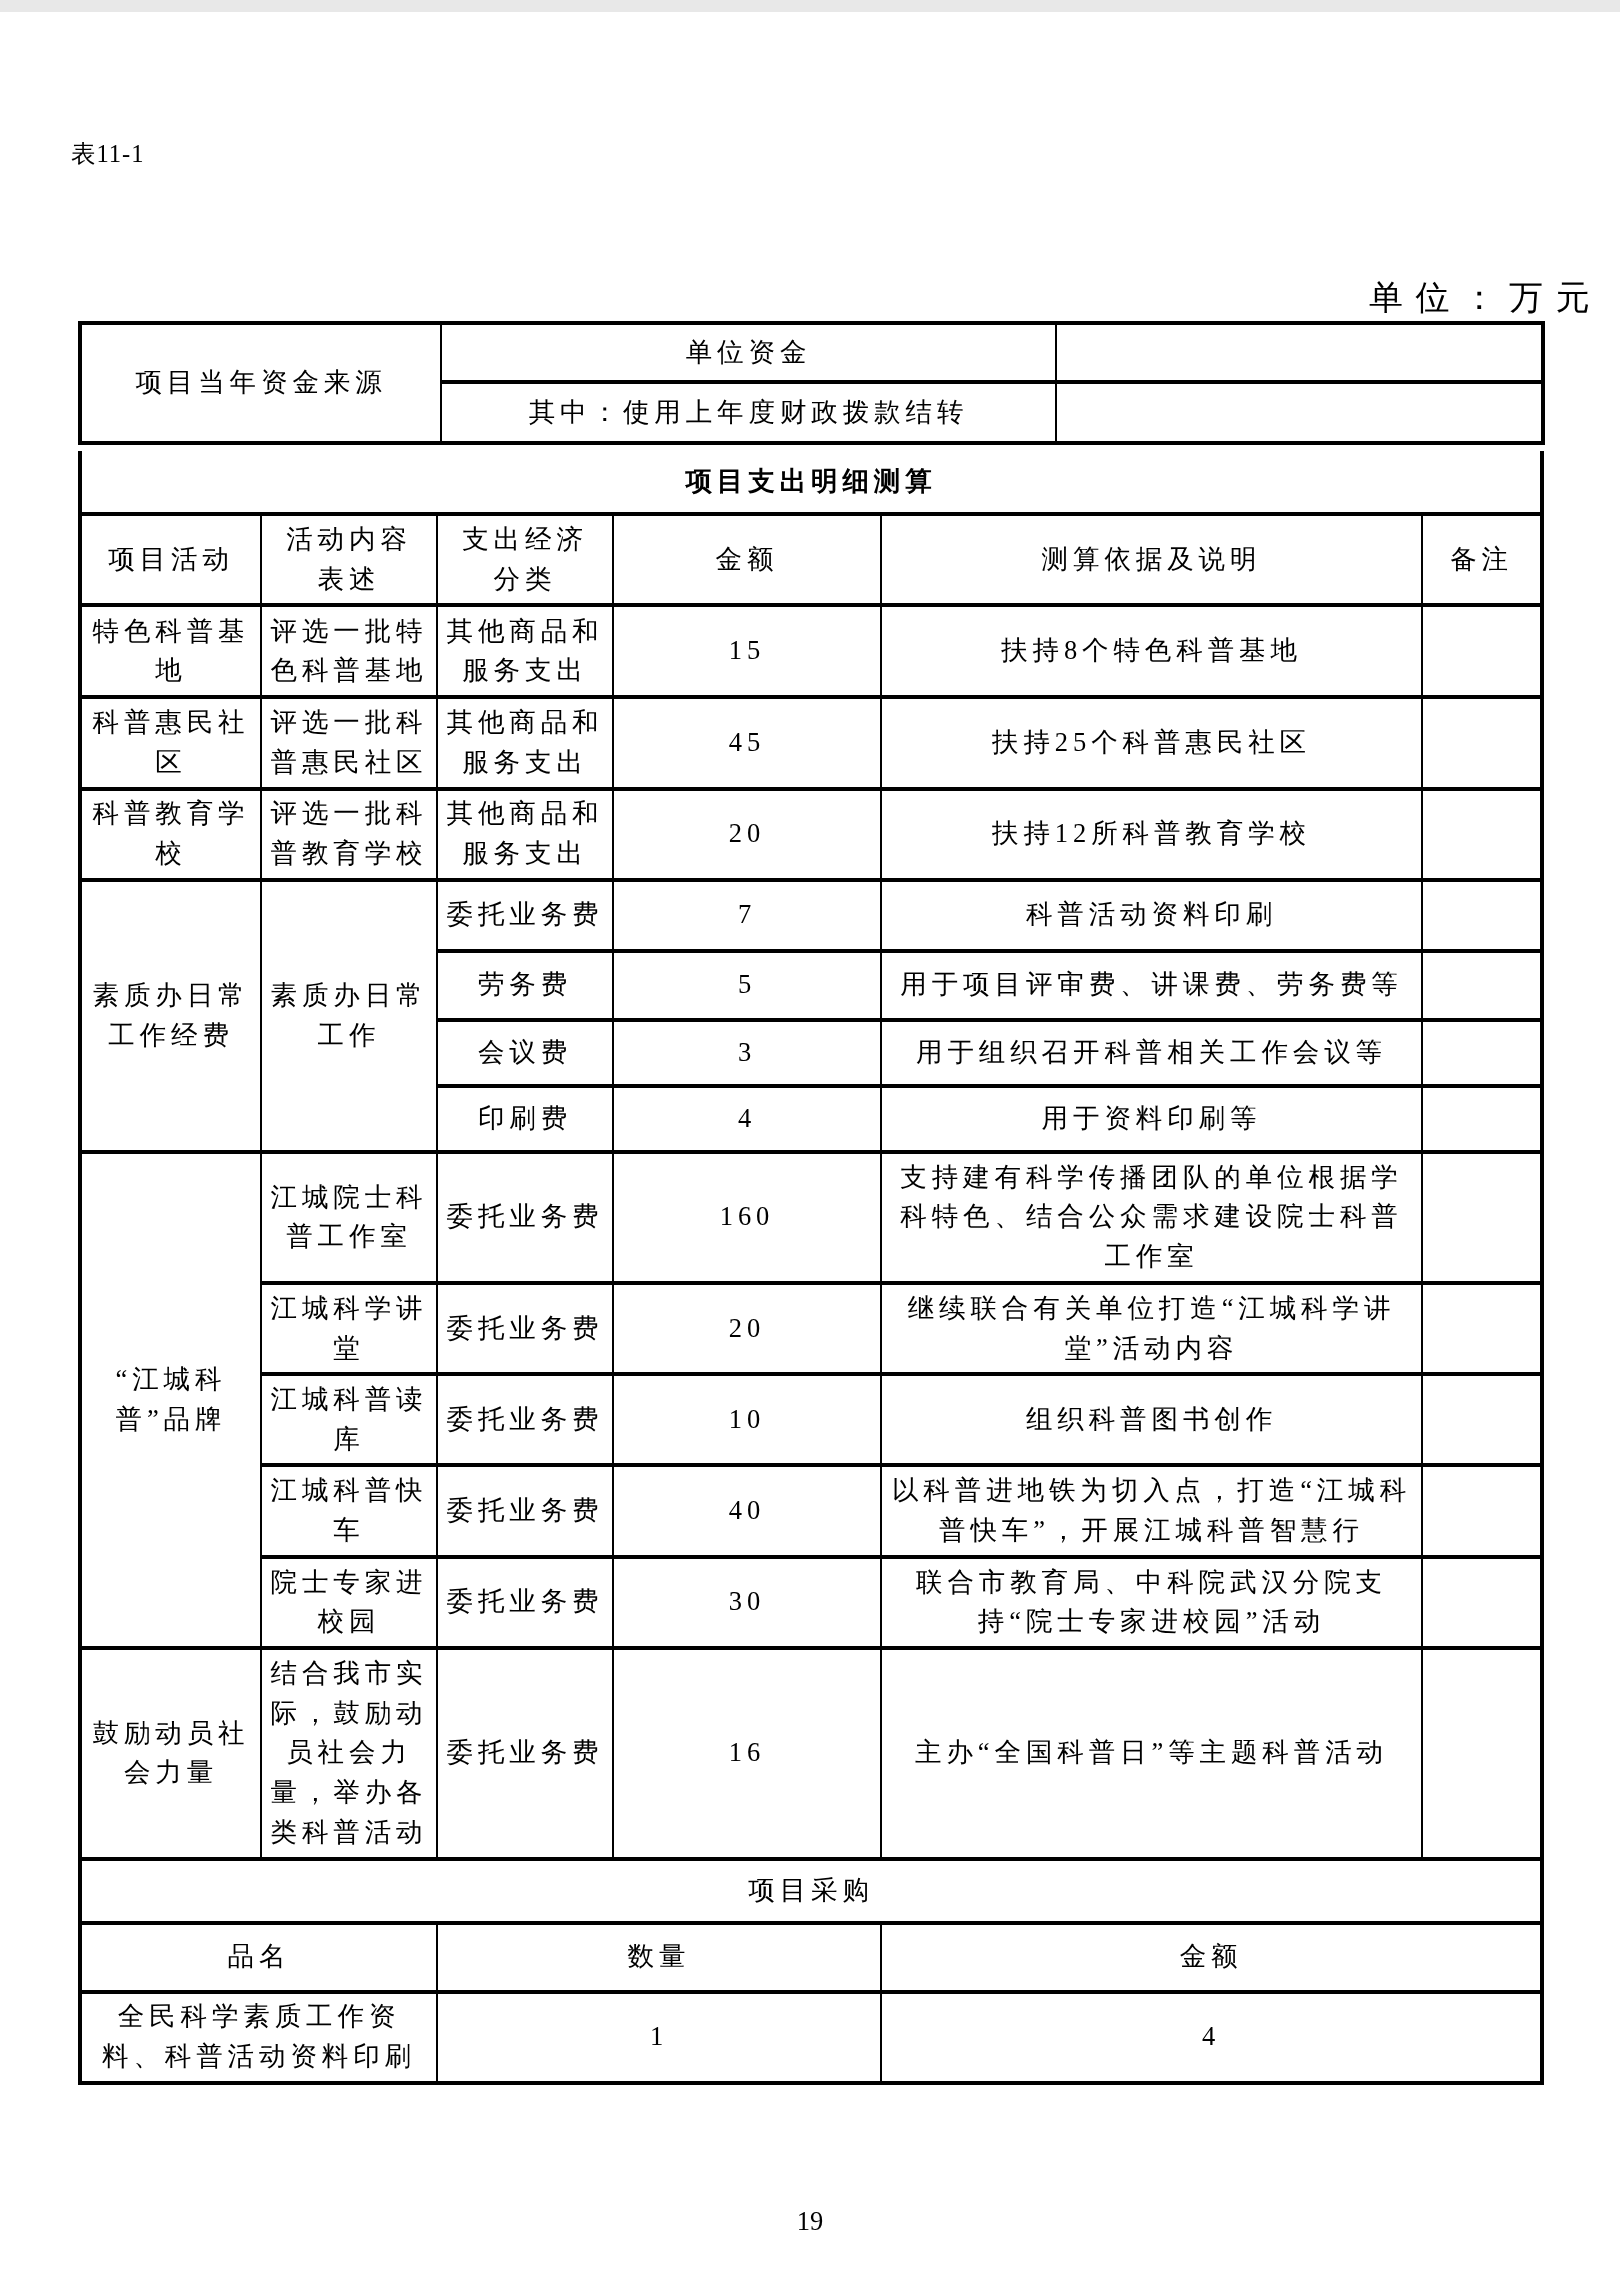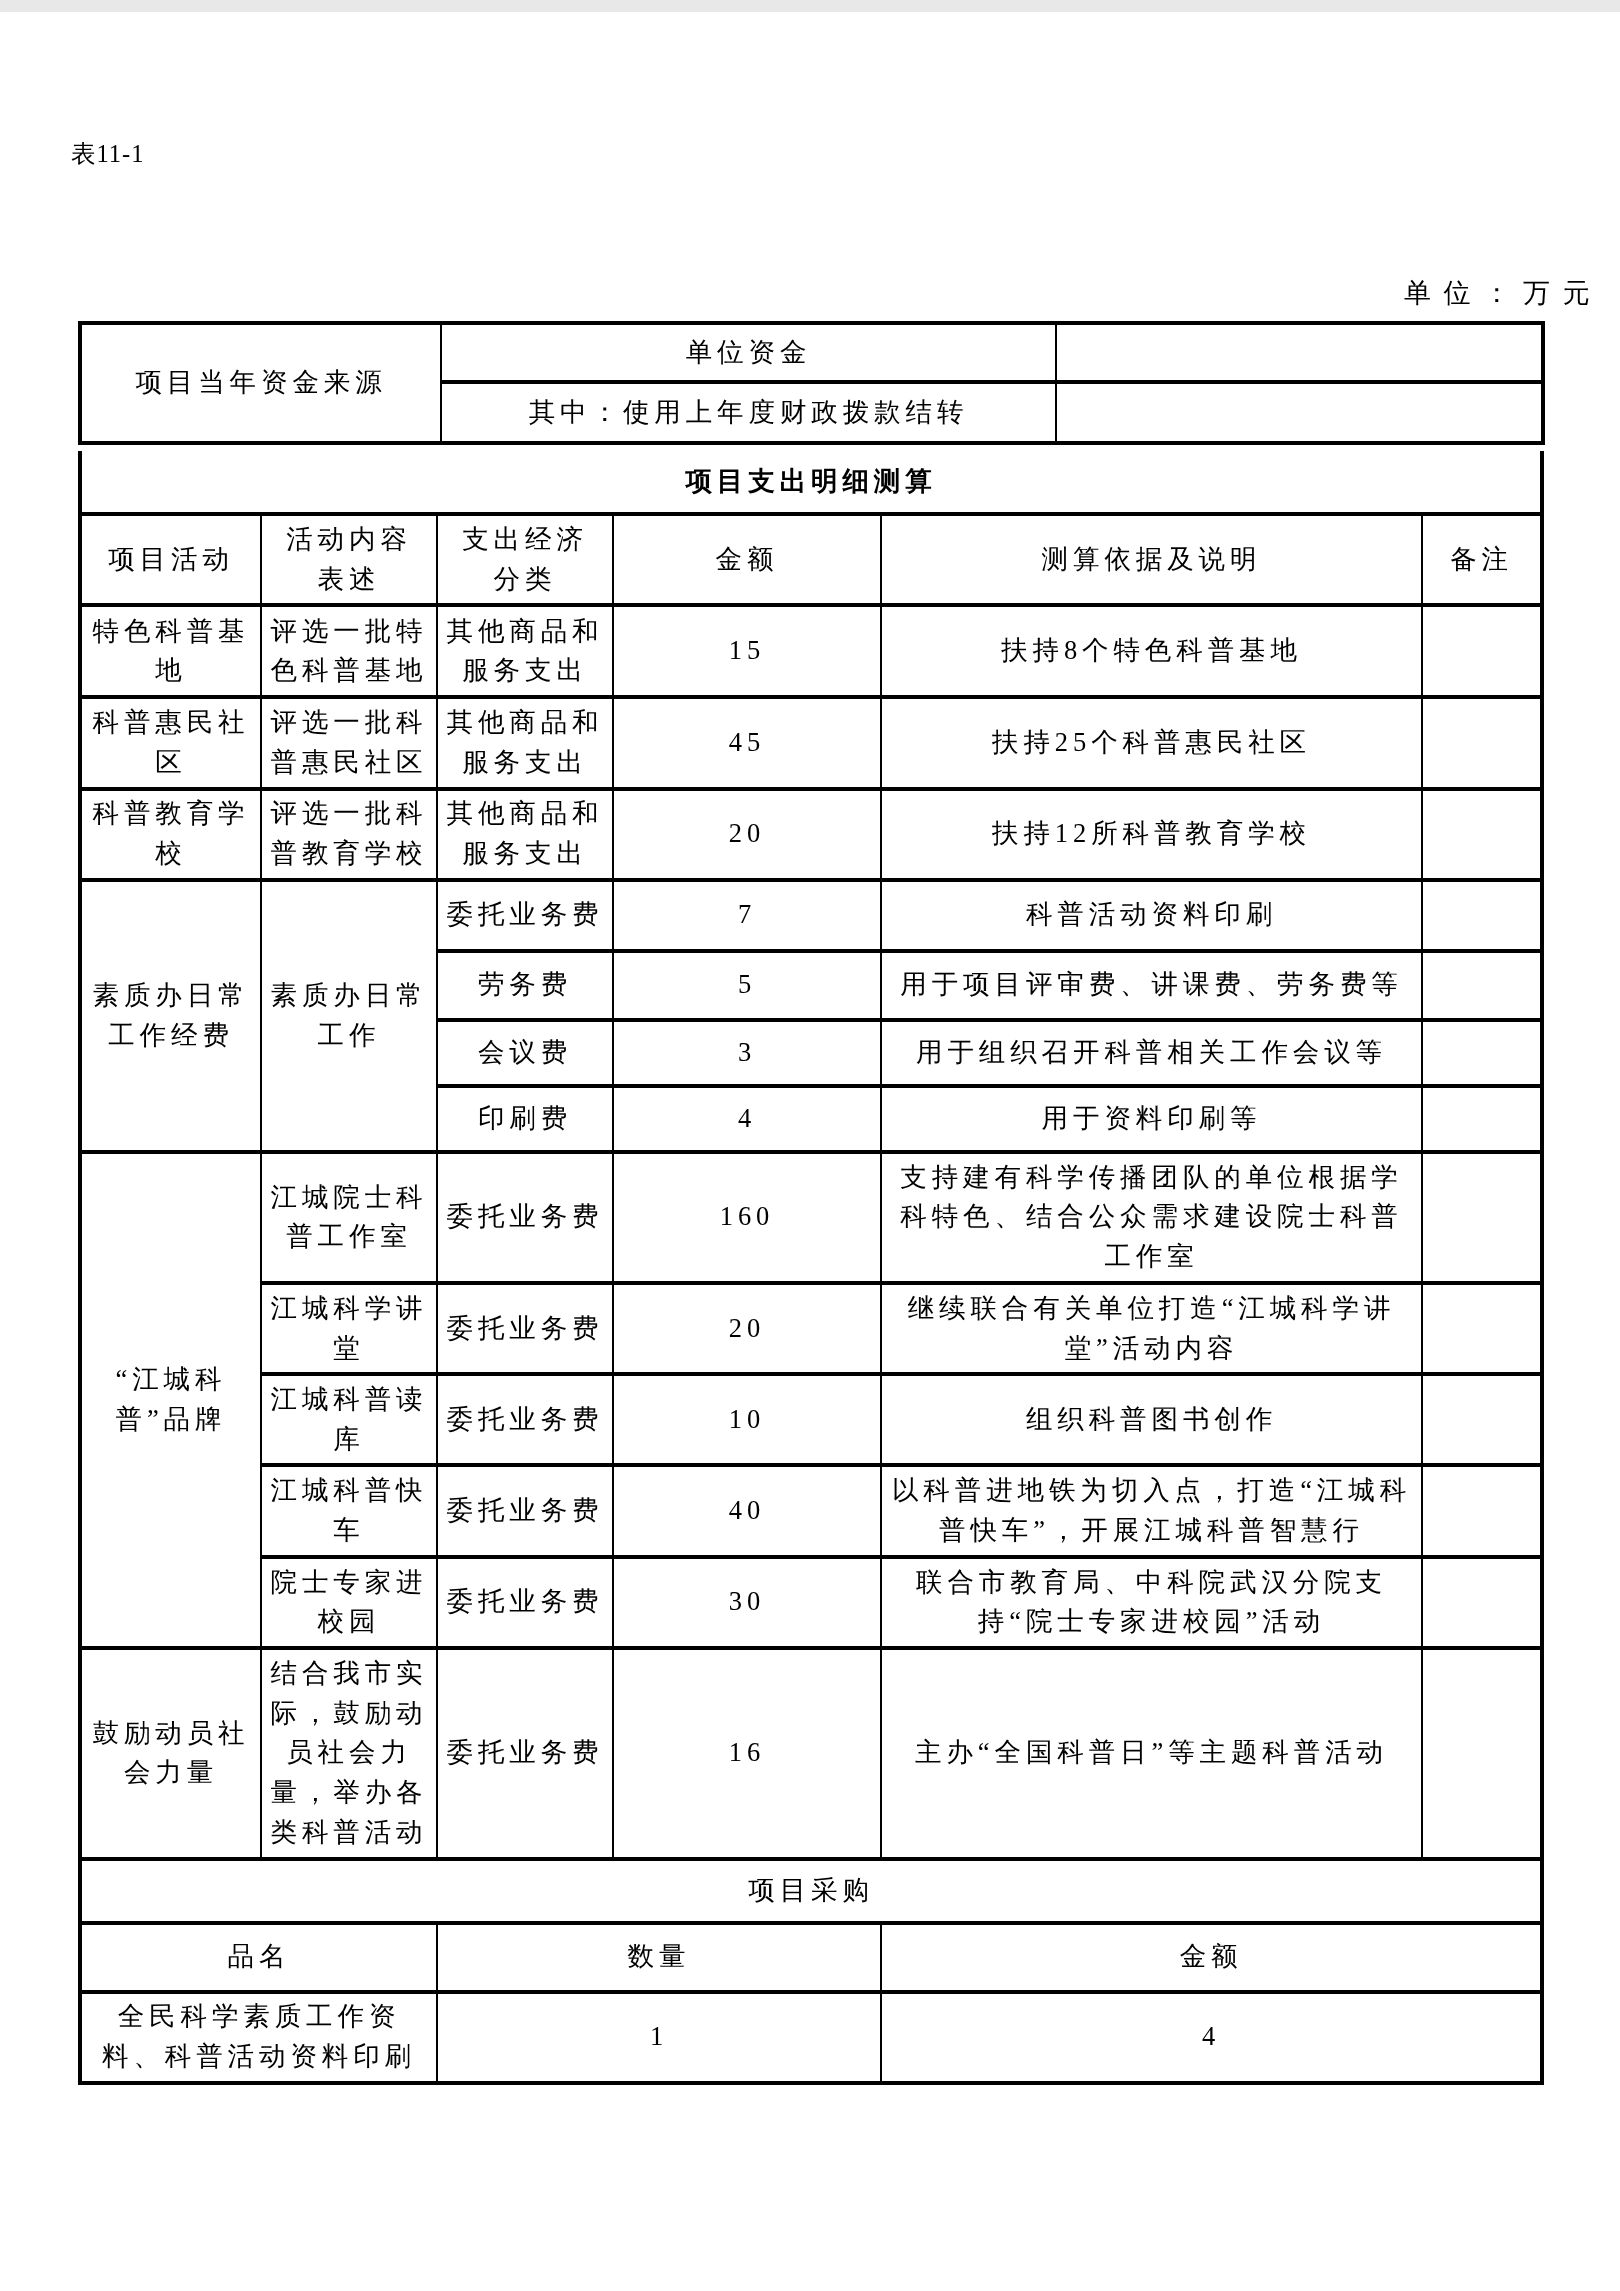--- a/index.html
+++ b/index.html
@@ -15,21 +15,21 @@
     position:absolute; left:71px; top:125px;
     font-size:24.5px; letter-spacing:1px;
   }
   .doc-title {
     position:absolute; left:0; right:0; top:182px;
     text-align:center;
     font-size:49px; font-weight:bold; letter-spacing:8.8px;
   }
   .unit-note {
     position:absolute; right:17.6px; top:263px;
-    font-size:27px; letter-spacing:12.7px;
+    font-size:34px; letter-spacing:12.7px;
   }
   table.tbl {
     position:absolute;
     border-collapse:collapse;
     table-layout:fixed;
     border:4.9px solid #000;
   }
   table.tbl td {
     border:solid #000;
     border-width:4.9px 2.9px;
@@ -226,15 +226,16 @@
     </tr>
 
     <tr style="height:84px">
       <td colspan="2" class="name-wide">全民科学素质工作资料、科普活动资料印刷</td>
       <td colspan="2" class="num">1</td>
       <td colspan="2" class="num">4</td>
     </tr>
   </tbody>
     </table>
 
+  <div class="page-number">19</div>
 
 </div>
 
 
 </body></html>

